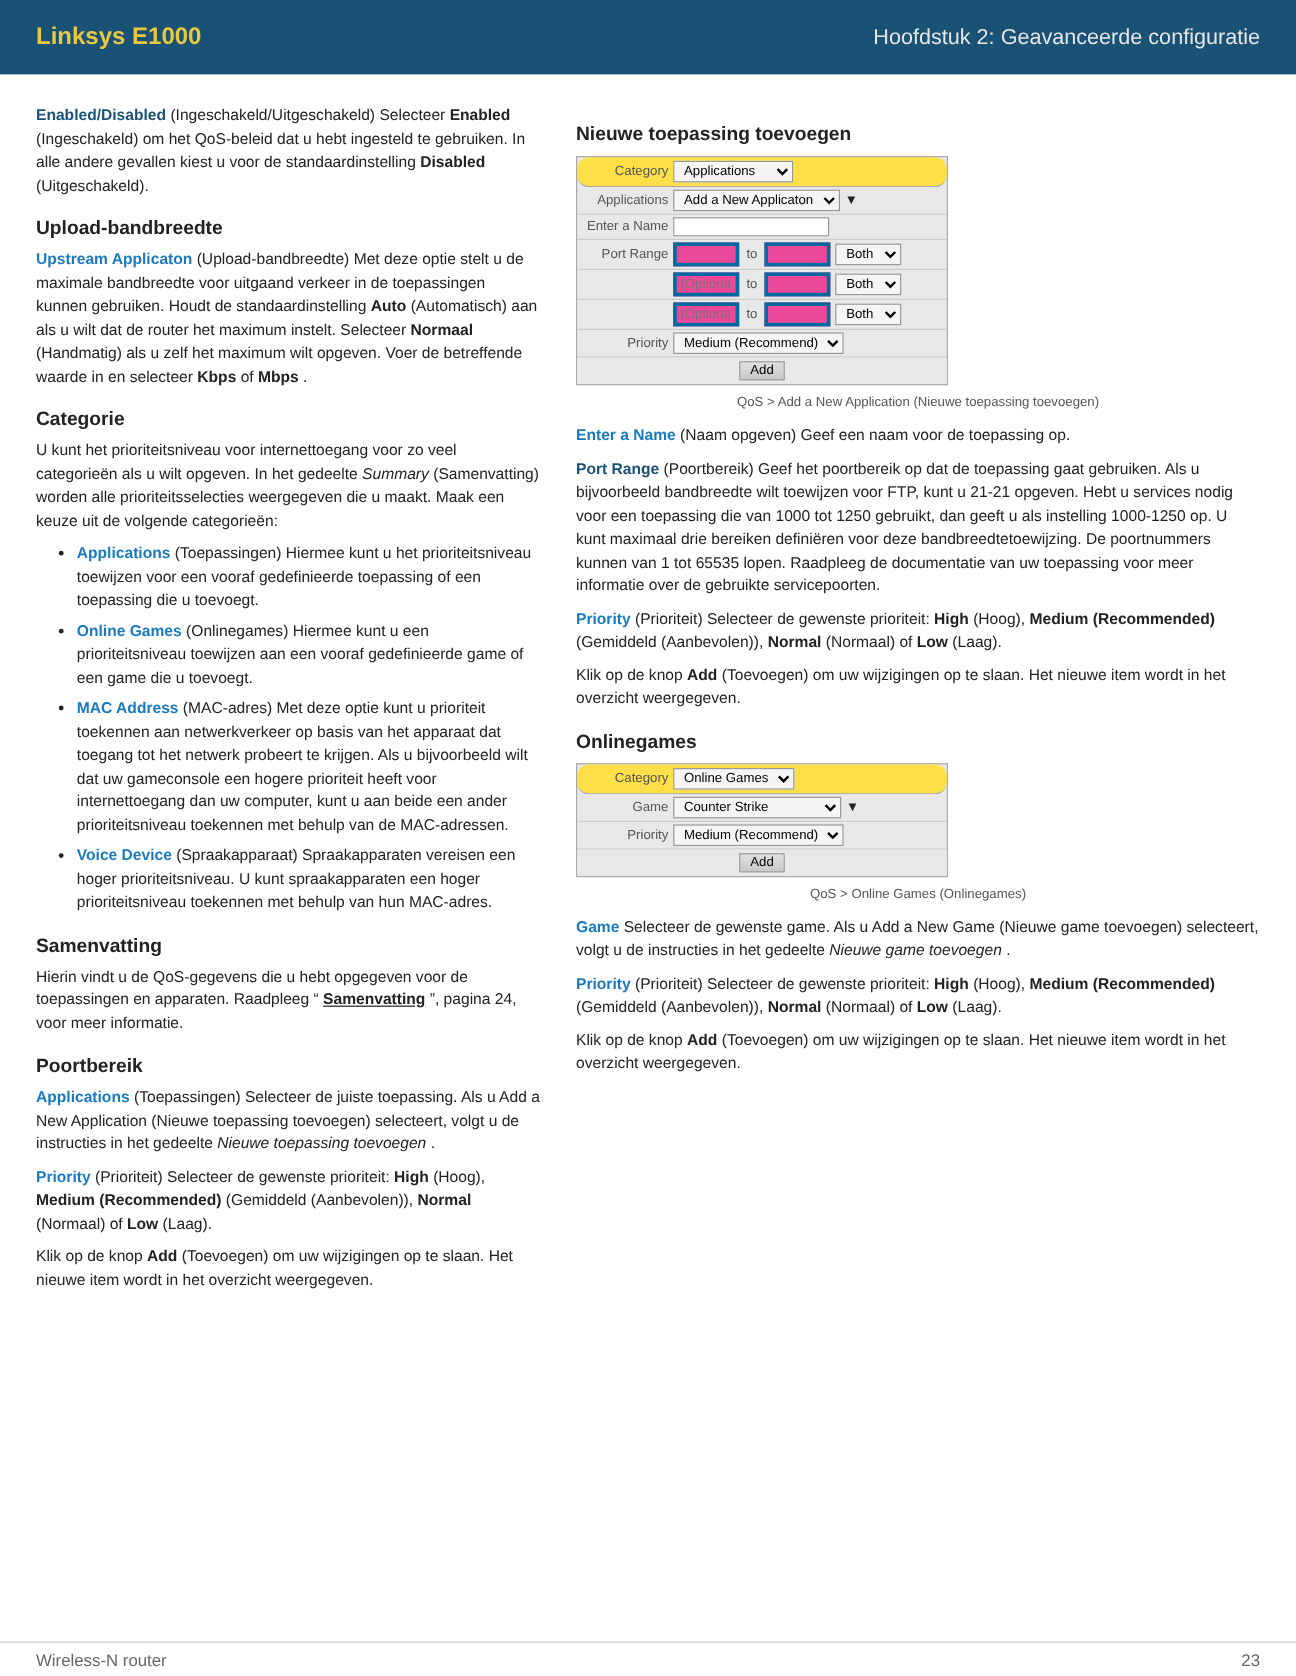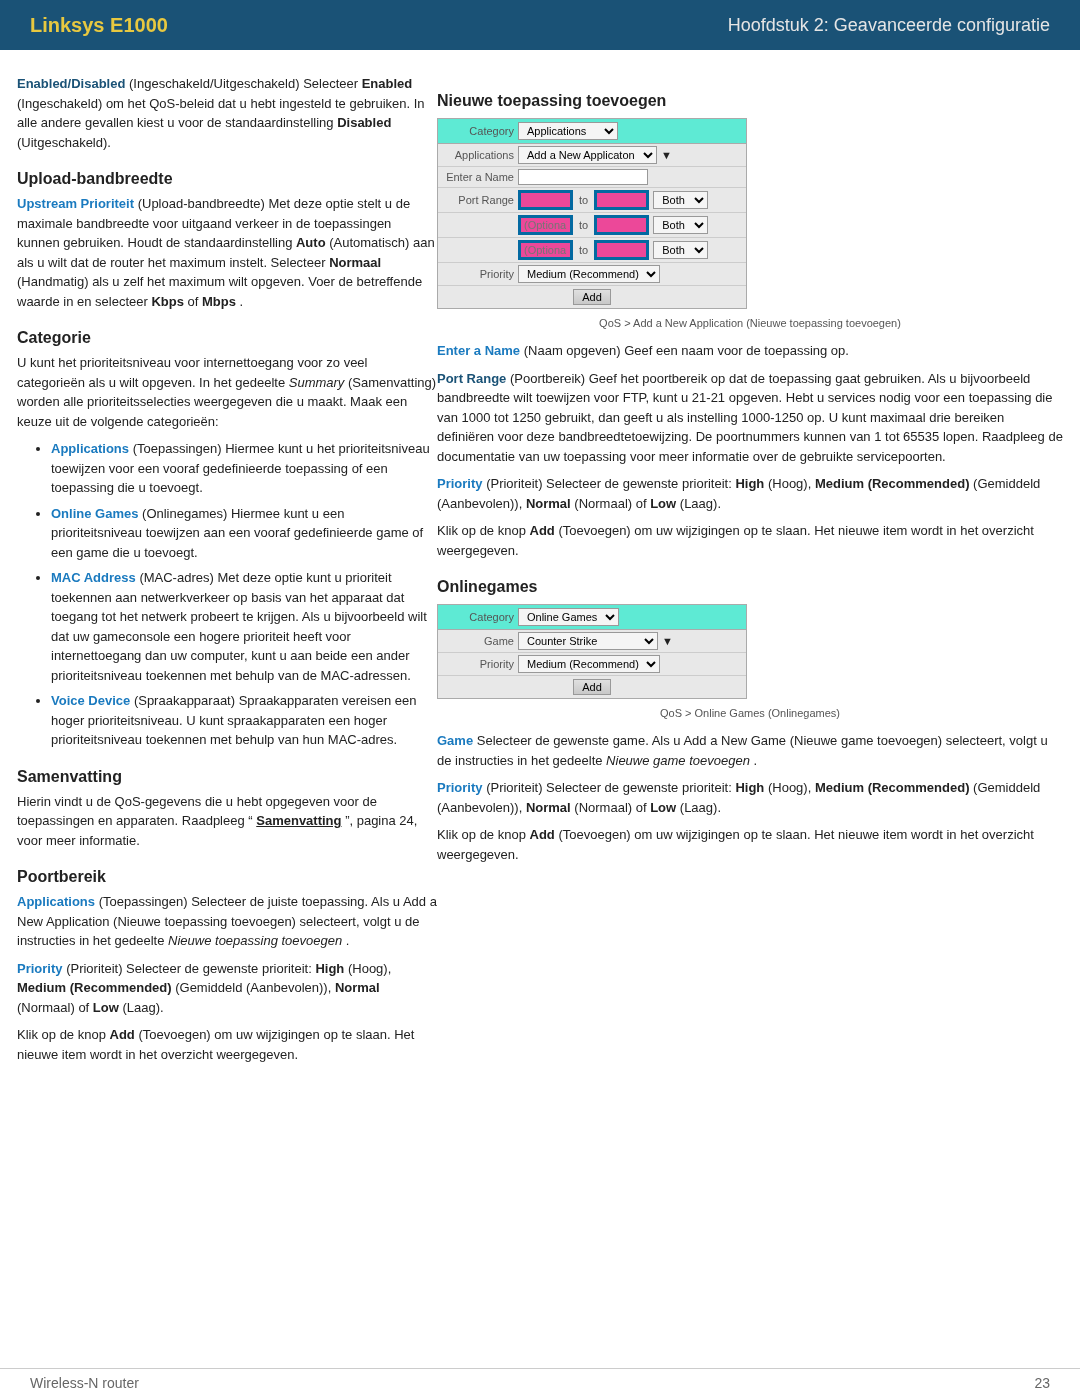--- a/index.html
+++ b/index.html
@@ -12,37 +12,38 @@
       min-height: 1397px;
     }
 
     
     .page-header {
       background: #1a5276;
       display: flex;
       justify-content: space-between;
       align-items: center;
       padding: 10px 30px;
-      height: 50px;
+      height: 62px;
     }
     .header-left {
       color: #e8c840;
       font-size: 20px;
       font-weight: bold;
     }
     .header-right {
       color: #e5e5e5;
       font-size: 18px;
       font-weight: normal;
     }
 
     
     .page-content {
       display: flex;
-      padding: 24px 17px;
+      padding: 24px 30px;
+      gap: 30px;
     }
 
     
     .left-col {
       flex: 0 0 420px;
       max-width: 420px;
     }
 
     
     .right-col {
@@ -125,26 +126,27 @@
       padding: 1px 8px;
       cursor: pointer;
     }
     .caption {
       font-size: 11px;
       color: #555;
       text-align: center;
       margin-bottom: 12px;
     }
     .qos-header-row {
-      background: #5eead4;
+      background: #fde047;
       padding: 3px 6px;
       display: flex;
       align-items: center;
       gap: 4px;
       border-bottom: 1px solid #aaa;
+      border-radius: 10px;
     }
     .row-group {
       display: flex;
       align-items: center;
       padding: 2px 6px;
       border-bottom: 1px solid #ccc;
       gap: 4px;
     }
     .to-label {
       font-size: 11px;
@@ -196,21 +198,21 @@
         <span class="blue">Enabled/Disabled</span>
         <span> (Ingeschakeld/Uitgeschakeld)  Selecteer </span>
         <span class="bold">Enabled</span>
         <span> (Ingeschakeld) om het QoS-beleid dat u hebt ingesteld te gebruiken. In alle andere gevallen kiest u voor de standaardinstelling </span>
         <span class="bold">Disabled</span>
         <span> (Uitgeschakeld).</span>
       </p>
 
       <div class="section-heading">Upload-bandbreedte</div>
       <p>
-        <span class="blue-link">Upstream Prioriteit</span>
+        <span class="blue-link">Upstream Applicaton</span>
         <span> (Upload-bandbreedte)  Met deze optie stelt u de maximale bandbreedte voor uitgaand verkeer in de toepassingen kunnen gebruiken. Houdt de standaardinstelling </span>
         <span class="bold">Auto</span>
         <span> (Automatisch) aan als u wilt dat de router het maximum instelt. Selecteer </span>
         <span class="bold">Normaal</span>
         <span> (Handmatig) als u zelf het maximum wilt opgeven. Voer de betreffende waarde in en selecteer </span>
         <span class="bold">Kbps</span>
         <span> of </span>
         <span class="bold">Mbps</span>
         <span>.</span>
       </p>

